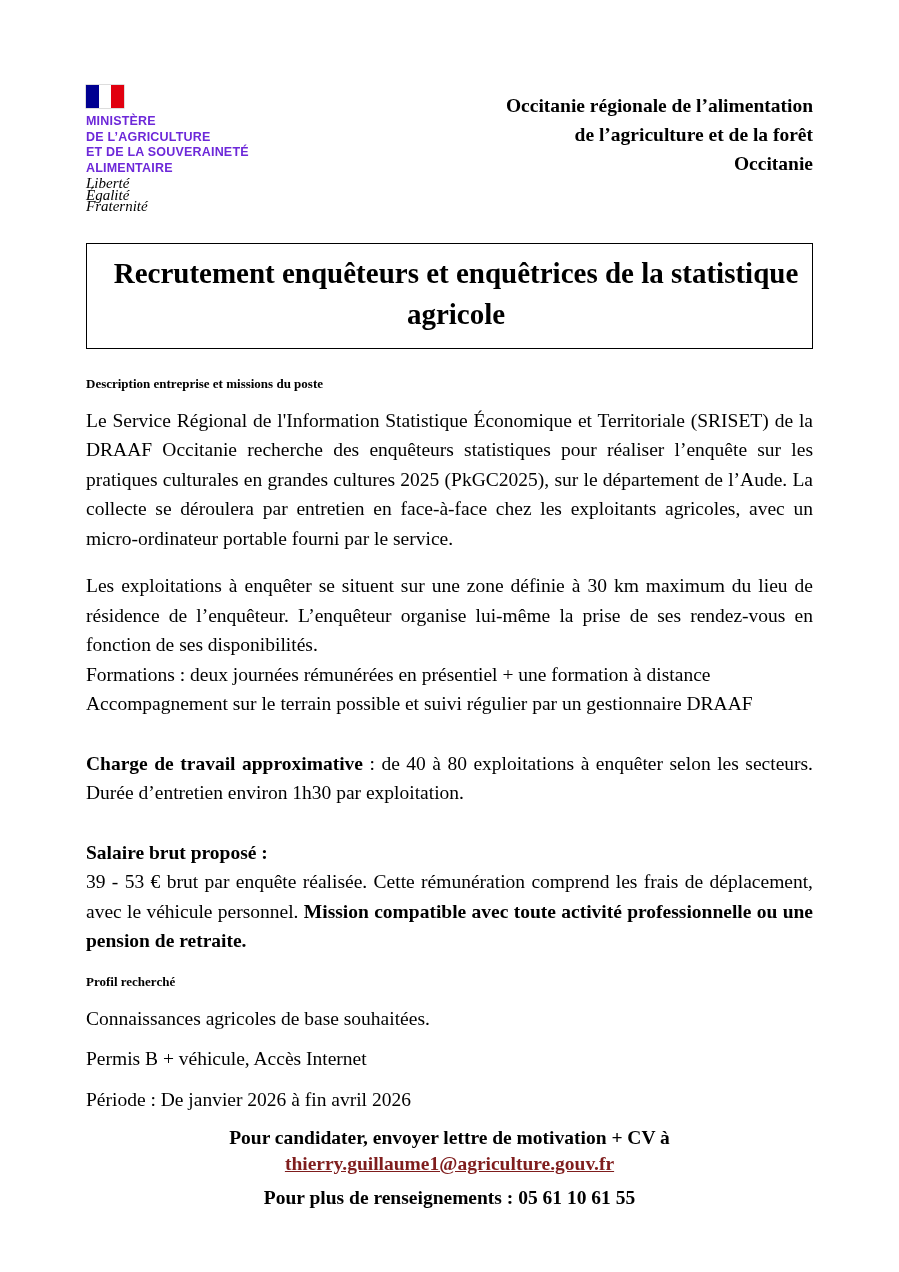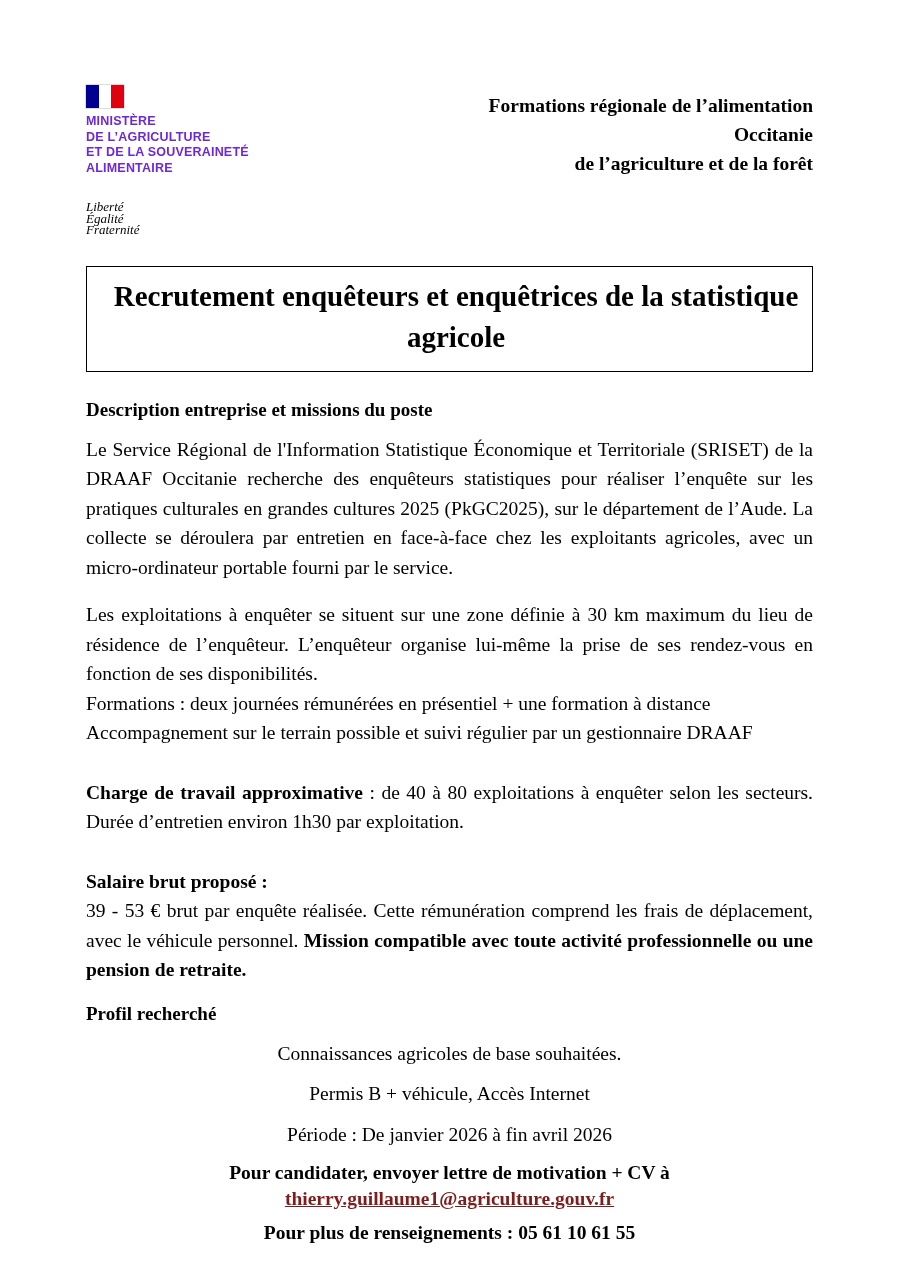--- a/index.html
+++ b/index.html
@@ -12,36 +12,36 @@
 
   
   .doc-header { display:flex; justify-content:space-between; align-items:flex-start; min-height:112px; }
   .logo-block { font-family:"Liberation Sans", sans-serif; }
   .flag { display:flex; width:38px; height:23px; margin-bottom:6px; box-shadow:0 0 0 0.5px #bbb; }
   .flag span { flex:1; display:block; }
   .flag .b { background:#000091; }
   .flag .w { background:#ffffff; }
   .flag .r { background:#e1000f; }
   .ministry-lines { font-weight:bold; font-size:12.5px; line-height:15.5px; letter-spacing:0.2px; color:#6d28d9; }
-  .motto { margin-top:25px; font-family:"Liberation Serif", serif; font-style:italic; font-size:13px; line-height:11.5px; color:#000; }
+  .motto { margin-top:2px; font-family:"Liberation Serif", serif; font-style:italic; font-size:15px; line-height:11.5px; color:#000; }
   .direction-block { text-align:right; font-weight:bold; font-size:19.5px; line-height:29px; padding-top:6px; }
 
   
   .title-box {
     margin-top:30px; border:1.5px solid #000; padding:9px 11px 13px 24px;
     text-align:center;
   }
   .title-box h1 { font-size:29px; line-height:41px; font-weight:bold; }
 
   
   main { margin-top:27px; font-size:19.5px; }
-  h2 { font-size:19px; font-weight:bold; margin:16px 0 14px 0; }
+  h2 { font-size:13px; font-weight:bold; margin:16px 0 14px 0; }
   main h2:first-child { margin-top:0; }
   p { line-height:29.5px; text-align:justify; margin-bottom:18px; }
-  p.left { text-align:center; }
+  p.left { text-align:left; }
   .mt-lg { margin-top:30px; }
   .gap-sm { margin-bottom:11px; }
 
   
   .doc-footer { margin-top:10px; text-align:center; font-size:19.5px; font-weight:bold; line-height:25px; }
   .doc-footer .apply-line { line-height:26px;font-family:Liberation Serif, serif; }
   .email-link { color:#7f1d1d; text-decoration:underline; font-weight:bold; }
   .info-line { margin-top:9px; }
 </style>
 </head>
@@ -63,23 +63,23 @@
         <div>ALIMENTAIRE</div>
       </div>
       <div class="motto">
         <div>Liberté</div>
         <div>Égalité</div>
         <div>Fraternité</div>
       </div>
     </div>
 
     <div class="direction-block">
-      <div>Formations régionale de l’alimentation</div>
+      <div>Occitanie régionale de l’alimentation</div>
+      <div>de l’agriculture et de la forêt</div>
       <div>Occitanie</div>
-      <div>de l’agriculture et de la forêt</div>
     </div>
   </header>
 
   <div class="title-box">
     <h1>Recrutement enquêteurs et enquêtrices de la statistique agricole</h1>
   </div>
 
   <main>
 
     <h2>Description entreprise et missions du poste</h2>

